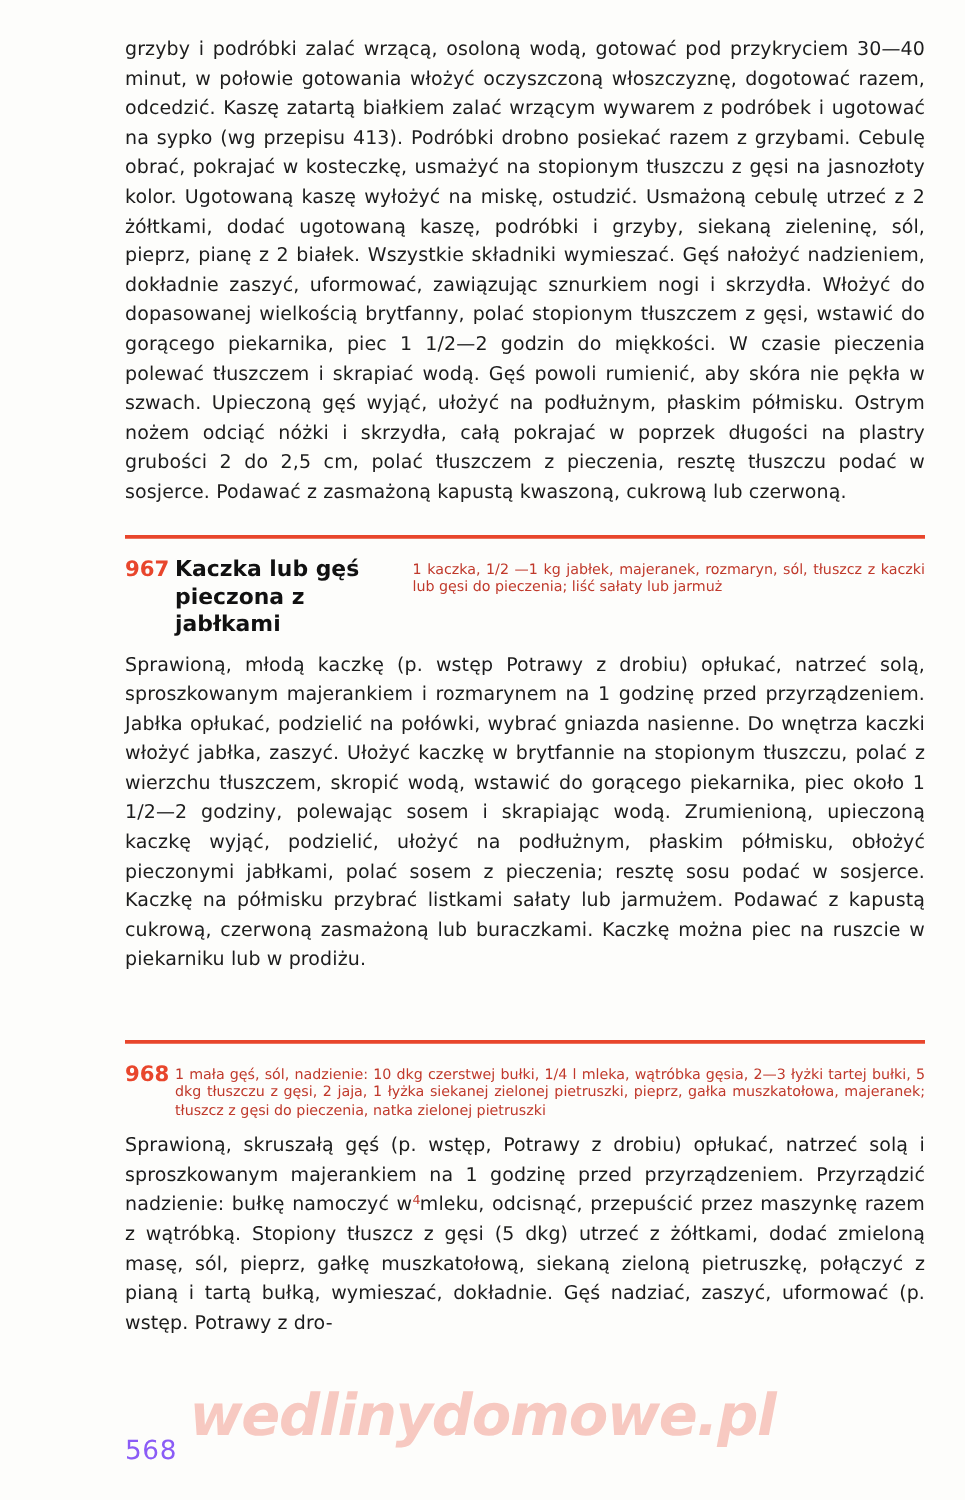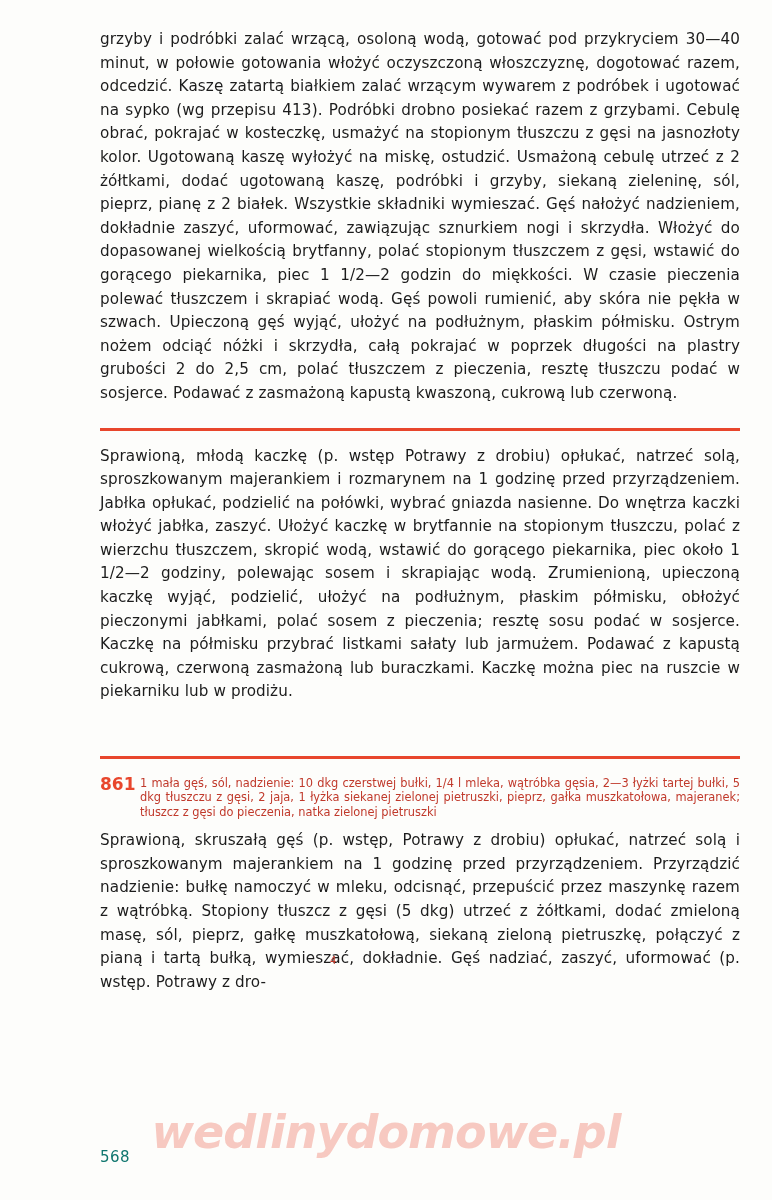--- a/index.html
+++ b/index.html
@@ -72,22 +72,22 @@
     color: #c0392b;
     text-align: justify;
     padding-top: 3px;
   }
   .spacer-lg { height: 30px; }
 
   .page-number {
     position: absolute;
     left: 100px;
     top: 1148px;
-    font-size: 15px;
-    color: #0f766e;
+    font-size: 21px;
+    color: #8b5cf6;
     letter-spacing: 0.5px;
   }
   .watermark {
     position: absolute;
     left: 0;
     top: 1105px;
     width: 772px;
     text-align: center;
     font-size: 46px;
     font-weight: bold;
@@ -110,29 +110,34 @@
 <body>
 
 <div class="page">
 
   <div class="content">
 
     <p class="body-text">grzyby i podróbki zalać wrzącą, osoloną wodą, gotować pod przykryciem 30—40 minut, w połowie gotowania włożyć oczyszczoną włoszczyznę, dogotować razem, odcedzić. Kaszę zatartą białkiem zalać wrzącym wywarem z podróbek i ugotować na sypko (wg przepisu 413). Podróbki drobno posiekać razem z grzybami. Cebulę obrać, pokrajać w kosteczkę, usmażyć na stopionym tłuszczu z gęsi na jasnozłoty kolor. Ugotowaną kaszę wyłożyć na miskę, ostudzić. Usmażoną cebulę utrzeć z 2 żółtkami, dodać ugotowaną kaszę, podróbki i grzyby, siekaną zieleninę, sól, pieprz, pianę z 2 białek. Wszystkie składniki wymieszać. Gęś nałożyć nadzieniem, dokładnie zaszyć, uformować, zawiązując sznurkiem nogi i skrzydła. Włożyć do dopasowanej wielkością brytfanny, polać stopionym tłuszczem z gęsi, wstawić do gorącego piekarnika, piec 1 1/2—2 godzin do miękkości. W czasie pieczenia polewać tłuszczem i skrapiać wodą. Gęś powoli rumienić, aby skóra nie pękła w szwach. Upieczoną gęś wyjąć, ułożyć na podłużnym, płaskim półmisku. Ostrym nożem odciąć nóżki i skrzydła, całą pokrajać w poprzek długości na plastry grubości 2 do 2,5 cm, polać tłuszczem z pieczenia, resztę tłuszczu podać w sosjerce. Podawać z zasmażoną kapustą kwaszoną, cukrową lub czerwoną.</p>
 
     <div class="rule"></div>
 
+    <div class="recipe-head">
+      <div class="recipe-num">967</div>
+      <div class="recipe-title">Kaczka lub gęś pieczona z jabłkami</div>
+      <div class="recipe-ingredients">1 kaczka, 1/2 —1 kg jabłek, majeranek, rozmaryn, sól, tłuszcz z kaczki lub gęsi do pieczenia; liść sałaty lub jarmuż</div>
+    </div>
 
     <p class="body-text">Sprawioną, młodą kaczkę (p. wstęp Potrawy z drobiu) opłukać, natrzeć solą, sproszkowanym majerankiem i rozmarynem na 1 godzinę przed przyrządzeniem. Jabłka opłukać, podzielić na połówki, wybrać gniazda nasienne. Do wnętrza kaczki włożyć jabłka, zaszyć. Ułożyć kaczkę w brytfannie na stopionym tłuszczu, polać z wierzchu tłuszczem, skropić wodą, wstawić do gorącego piekarnika, piec około 1 1/2—2 godziny, polewając sosem i skrapiając wodą. Zrumienioną, upieczoną kaczkę wyjąć, podzielić, ułożyć na podłużnym, płaskim półmisku, obłożyć pieczonymi jabłkami, polać sosem z pieczenia; resztę sosu podać w sosjerce. Kaczkę na półmisku przybrać listkami sałaty lub jarmużem. Podawać z kapustą cukrową, czerwoną zasmażoną lub buraczkami. Kaczkę można piec na ruszcie w piekarniku lub w prodiżu.</p>
 
     <div class="spacer-lg"></div>
 
     <div class="rule"></div>
 
     <div class="recipe-head">
-      <div class="recipe-num">861</div>
+      <div class="recipe-num">968</div>
       <div class="recipe-ingredients">1 mała gęś, sól, nadzienie: 10 dkg czerstwej bułki, 1/4 l mleka, wątróbka gęsia, 2—3 łyżki tartej bułki, 5 dkg tłuszczu z gęsi, 2 jaja, 1 łyżka siekanej zielonej pietruszki, pieprz, gałka muszkatołowa, majeranek; tłuszcz z gęsi do pieczenia, natka zielonej pietruszki</div>
     </div>
 
     <p class="body-text">Sprawioną, skruszałą gęś (p. wstęp, Potrawy z drobiu) opłukać, natrzeć solą i sproszkowanym majerankiem na 1 godzinę przed przyrządzeniem. Przyrządzić nadzienie: bułkę namoczyć w mleku, odcisnąć, przepuścić przez maszynkę razem z wątróbką. Stopiony tłuszcz z gęsi (5 dkg) utrzeć z żółtkami, dodać zmieloną masę, sól, pieprz, gałkę muszkatołową, siekaną zieloną pietruszkę, połączyć z pianą i tartą bułką, wymieszać, dokładnie. Gęś nadziać, zaszyć, uformować (p. wstęp. Potrawy z dro-</p>
 
   </div>
 
   <div class="tiny-mark">4</div>
 
   <div class="watermark">wedlinydomowe.pl</div>

